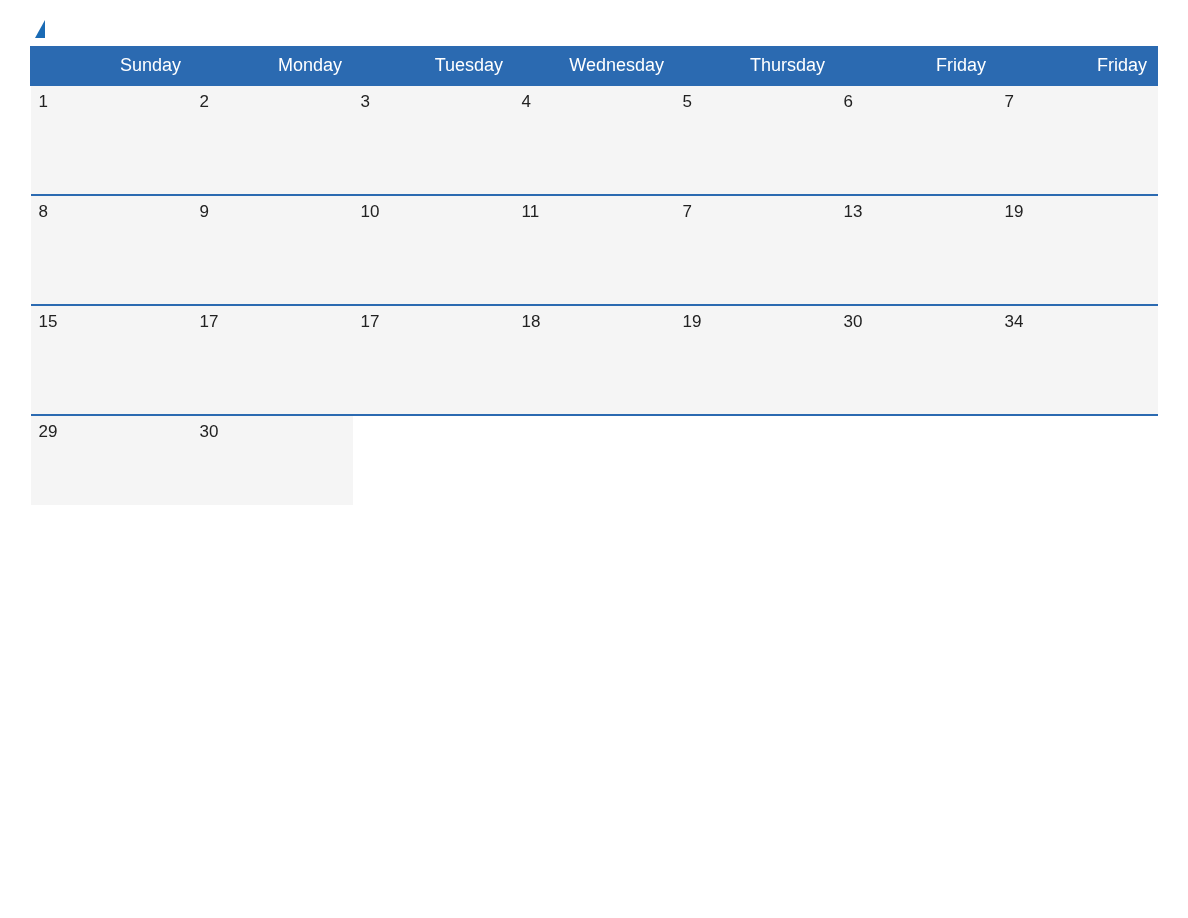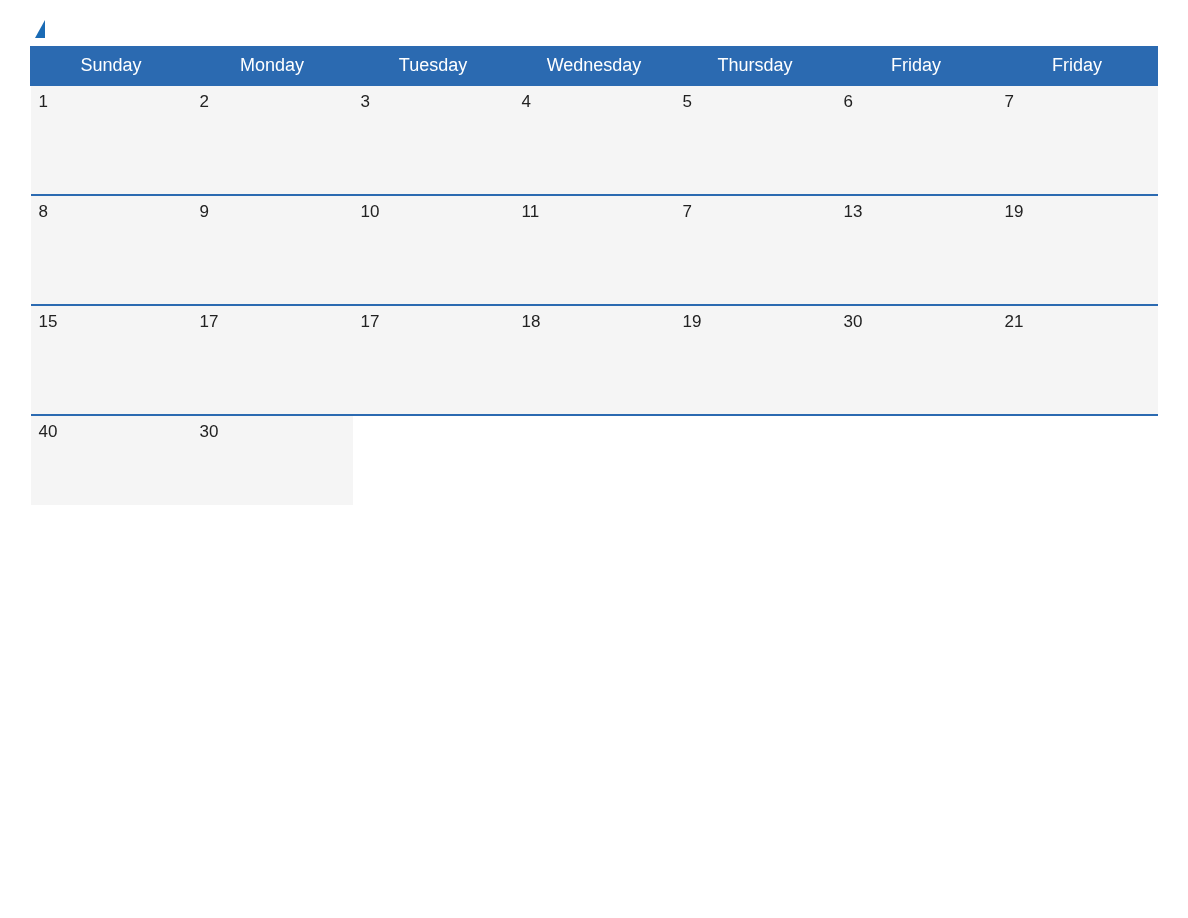--- a/index.html
+++ b/index.html
@@ -68,21 +68,21 @@
       width: 100%;
       border-collapse: collapse;
     }
 
     .calendar thead tr th {
       background-color: #2b6ab1;
       color: #ffffff;
       font-size: 18px;
       font-weight: normal;
       padding: 8px 10px;
-      text-align: center;
+      text-align: right;
       border: 1px solid #2b6ab1;
     }
 
     .calendar tbody tr td {
       vertical-align: top;
       padding: 6px 8px;
       width: calc(100% / 7);
       height: 110px;
       border-top: 2px solid #2b6ab1;
       font-size: 17px;
@@ -148,24 +148,24 @@
         <td><span class="day-number">13</span></td>
         <td><span class="day-number">19</span></td>
       </tr>
       <tr>
         <td><span class="day-number">15</span></td>
         <td><span class="day-number">17</span></td>
         <td><span class="day-number">17</span></td>
         <td><span class="day-number">18</span></td>
         <td><span class="day-number">19</span></td>
         <td><span class="day-number">30</span></td>
-        <td><span class="day-number">21</span></td>
+        <td><span class="day-number">34</span></td>
       </tr>
       <tr>
-        <td><span class="day-number">40</span></td>
+        <td><span class="day-number">29</span></td>
         <td><span class="day-number">30</span></td>
         <td class="empty"></td>
         <td class="empty"></td>
         <td class="empty"></td>
         <td class="empty"></td>
         <td class="empty"></td>
       </tr>
     </tbody>
 </table>
 

